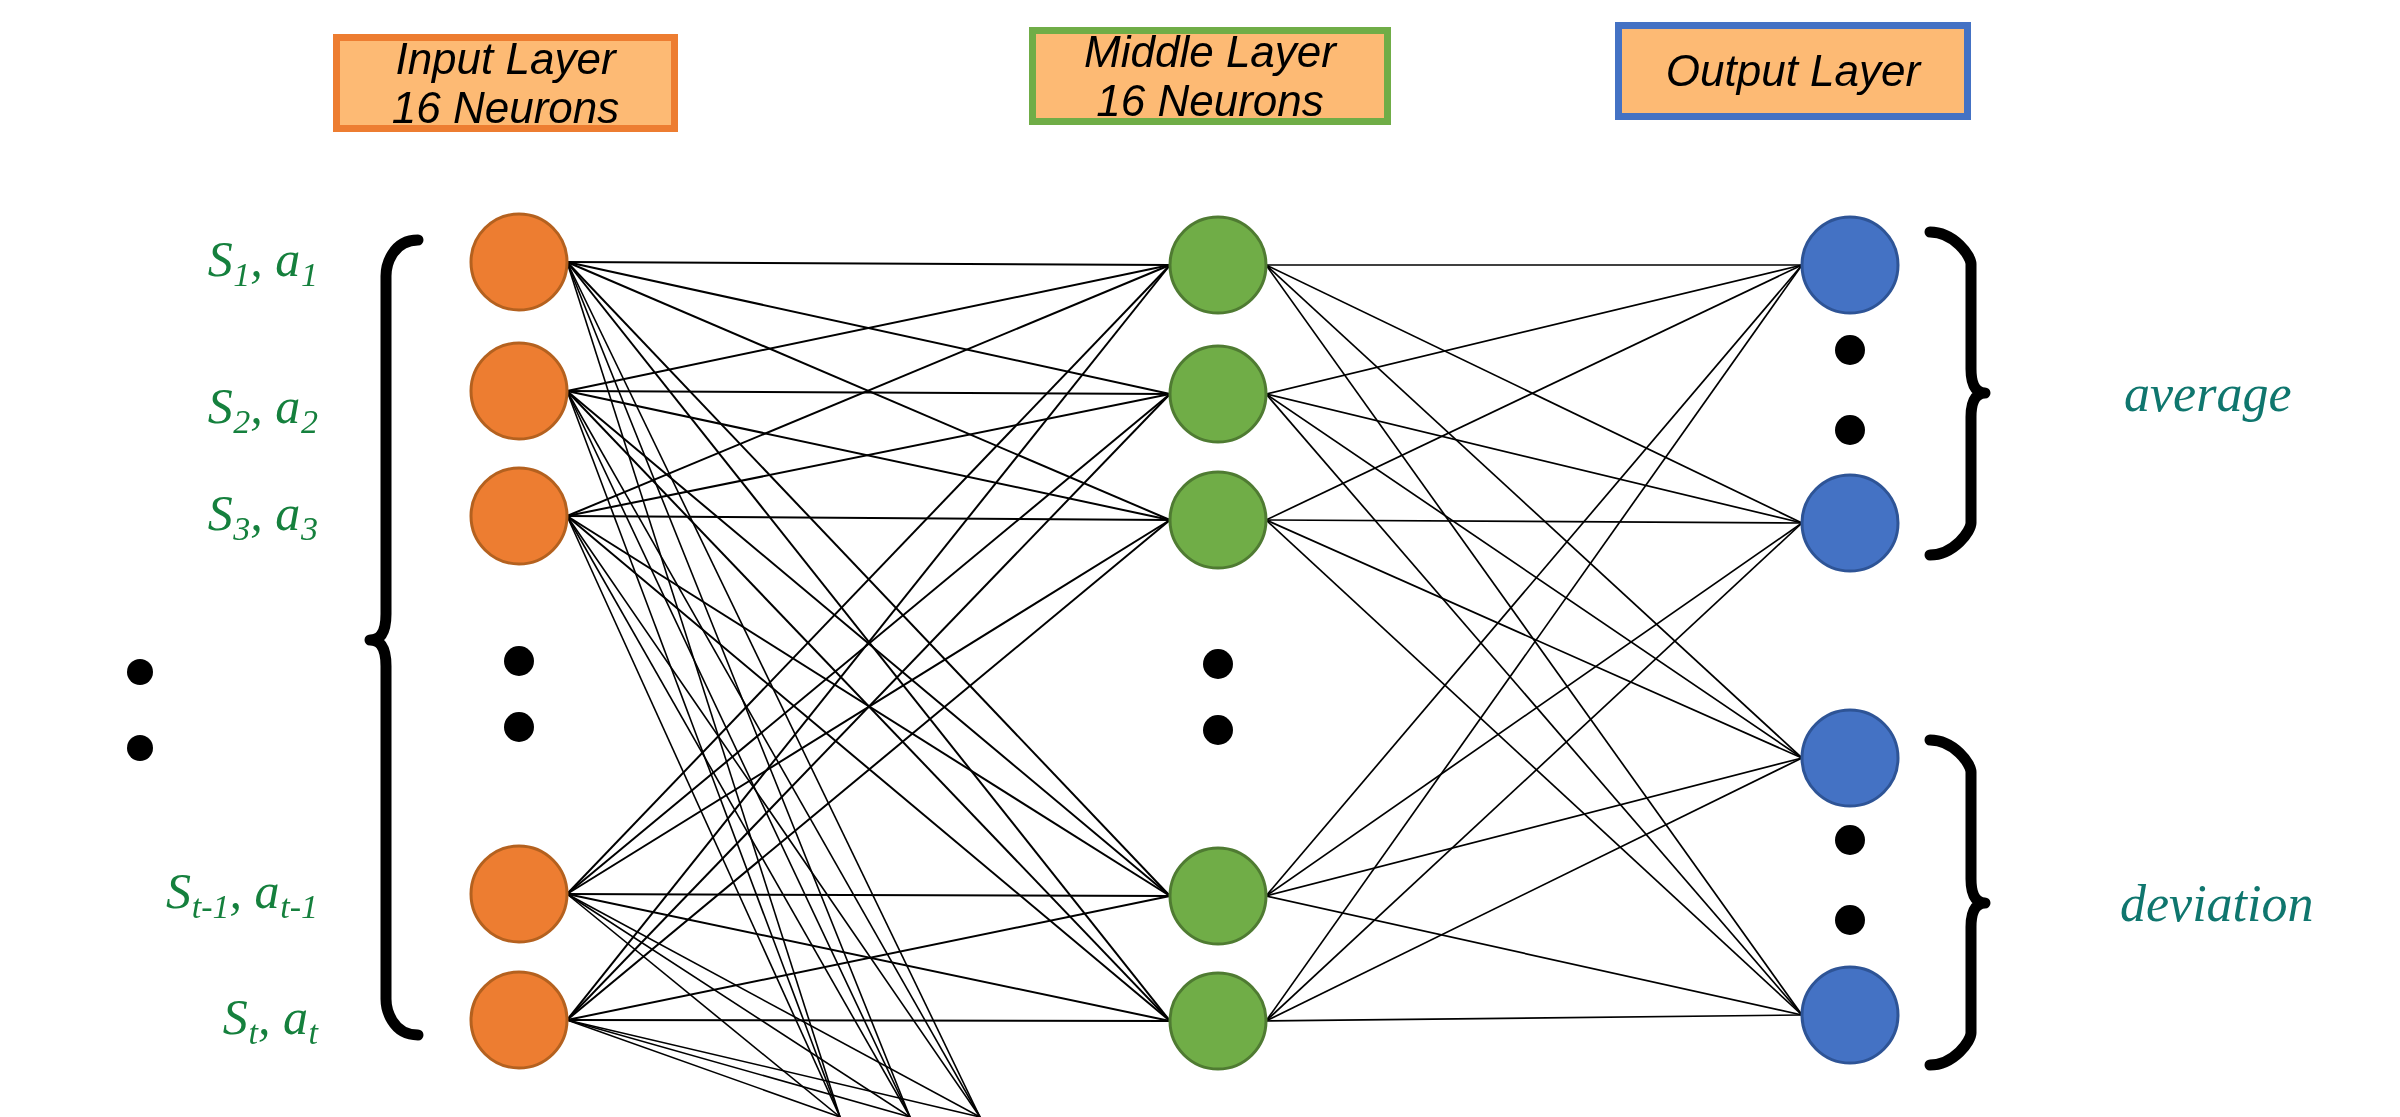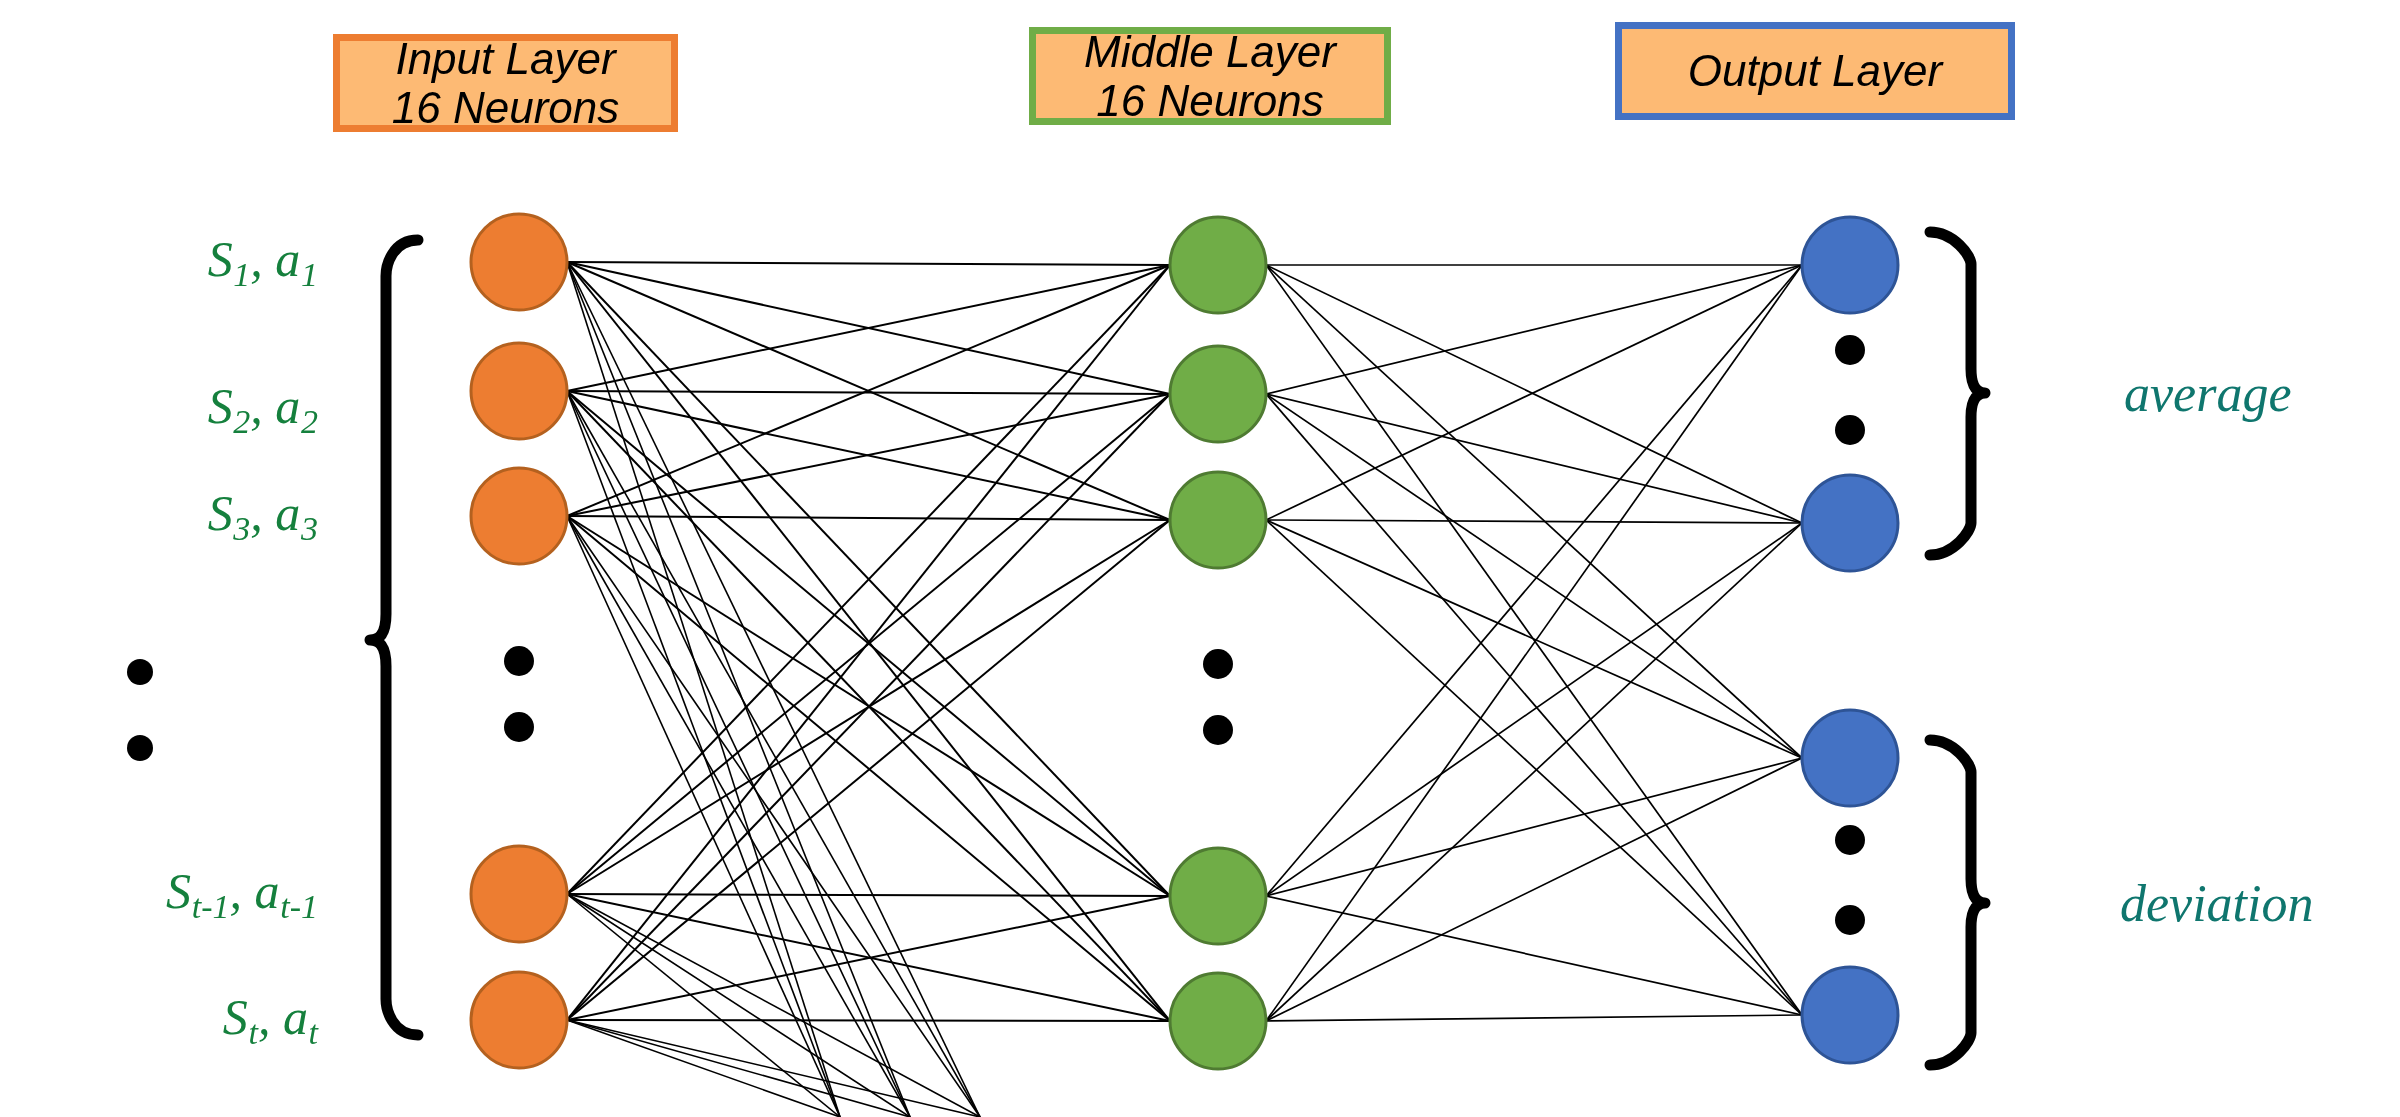--- a/index.html
+++ b/index.html
@@ -180,21 +180,21 @@
   <div class="layer-box" id="box-input" style="left: 333px; top: 34px; width: 345px; height: 98px; border-color: rgb(237, 125, 49);">
     <span class="ln">Input Layer</span>
     <span class="ln">16 Neurons</span>
   </div>
 
   <div class="layer-box" id="box-middle" style="left: 1013px; top: 27px; width: 362px; height: 98px; border-color: rgb(112, 173, 71); margin-left: 16px;">
     <span class="ln">Middle Layer</span>
     <span class="ln">16 Neurons</span>
   </div>
 
-  <div class="layer-box" id="box-output" style="left: 1615px; top: 22px; width: 400px; height: 98px; border-color: rgb(68, 114, 196);">
+  <div class="layer-box" id="box-output" style="left: 1615px; top: 22px; width: 356px; height: 98px; border-color: rgb(68, 114, 196);">
     <span class="ln">Output Layer</span>
   </div>
 
   <div id="input-labels">
       <div class="math-label" style="left: 318px; top: 262px;"><span>S<sub>1</sub></span><span>,&nbsp;</span><span>a<sub>1</sub></span></div>
       <div class="math-label" style="left: 318px; top: 409px;"><span>S<sub>2</sub></span><span>,&nbsp;</span><span>a<sub>2</sub></span></div>
       <div class="math-label" style="left: 318px; top: 516px;"><span>S<sub>3</sub></span><span>,&nbsp;</span><span>a<sub>3</sub></span></div>
       <div class="math-label" style="left: 318px; top: 894px;"><span>S<sub>t-1</sub></span><span>,&nbsp;</span><span>a<sub>t-1</sub></span></div>
       <div class="math-label" style="left: 318px; top: 1020px;"><span>S<sub>t</sub></span><span>,&nbsp;</span><span>a<sub>t</sub></span></div>
     </div>

